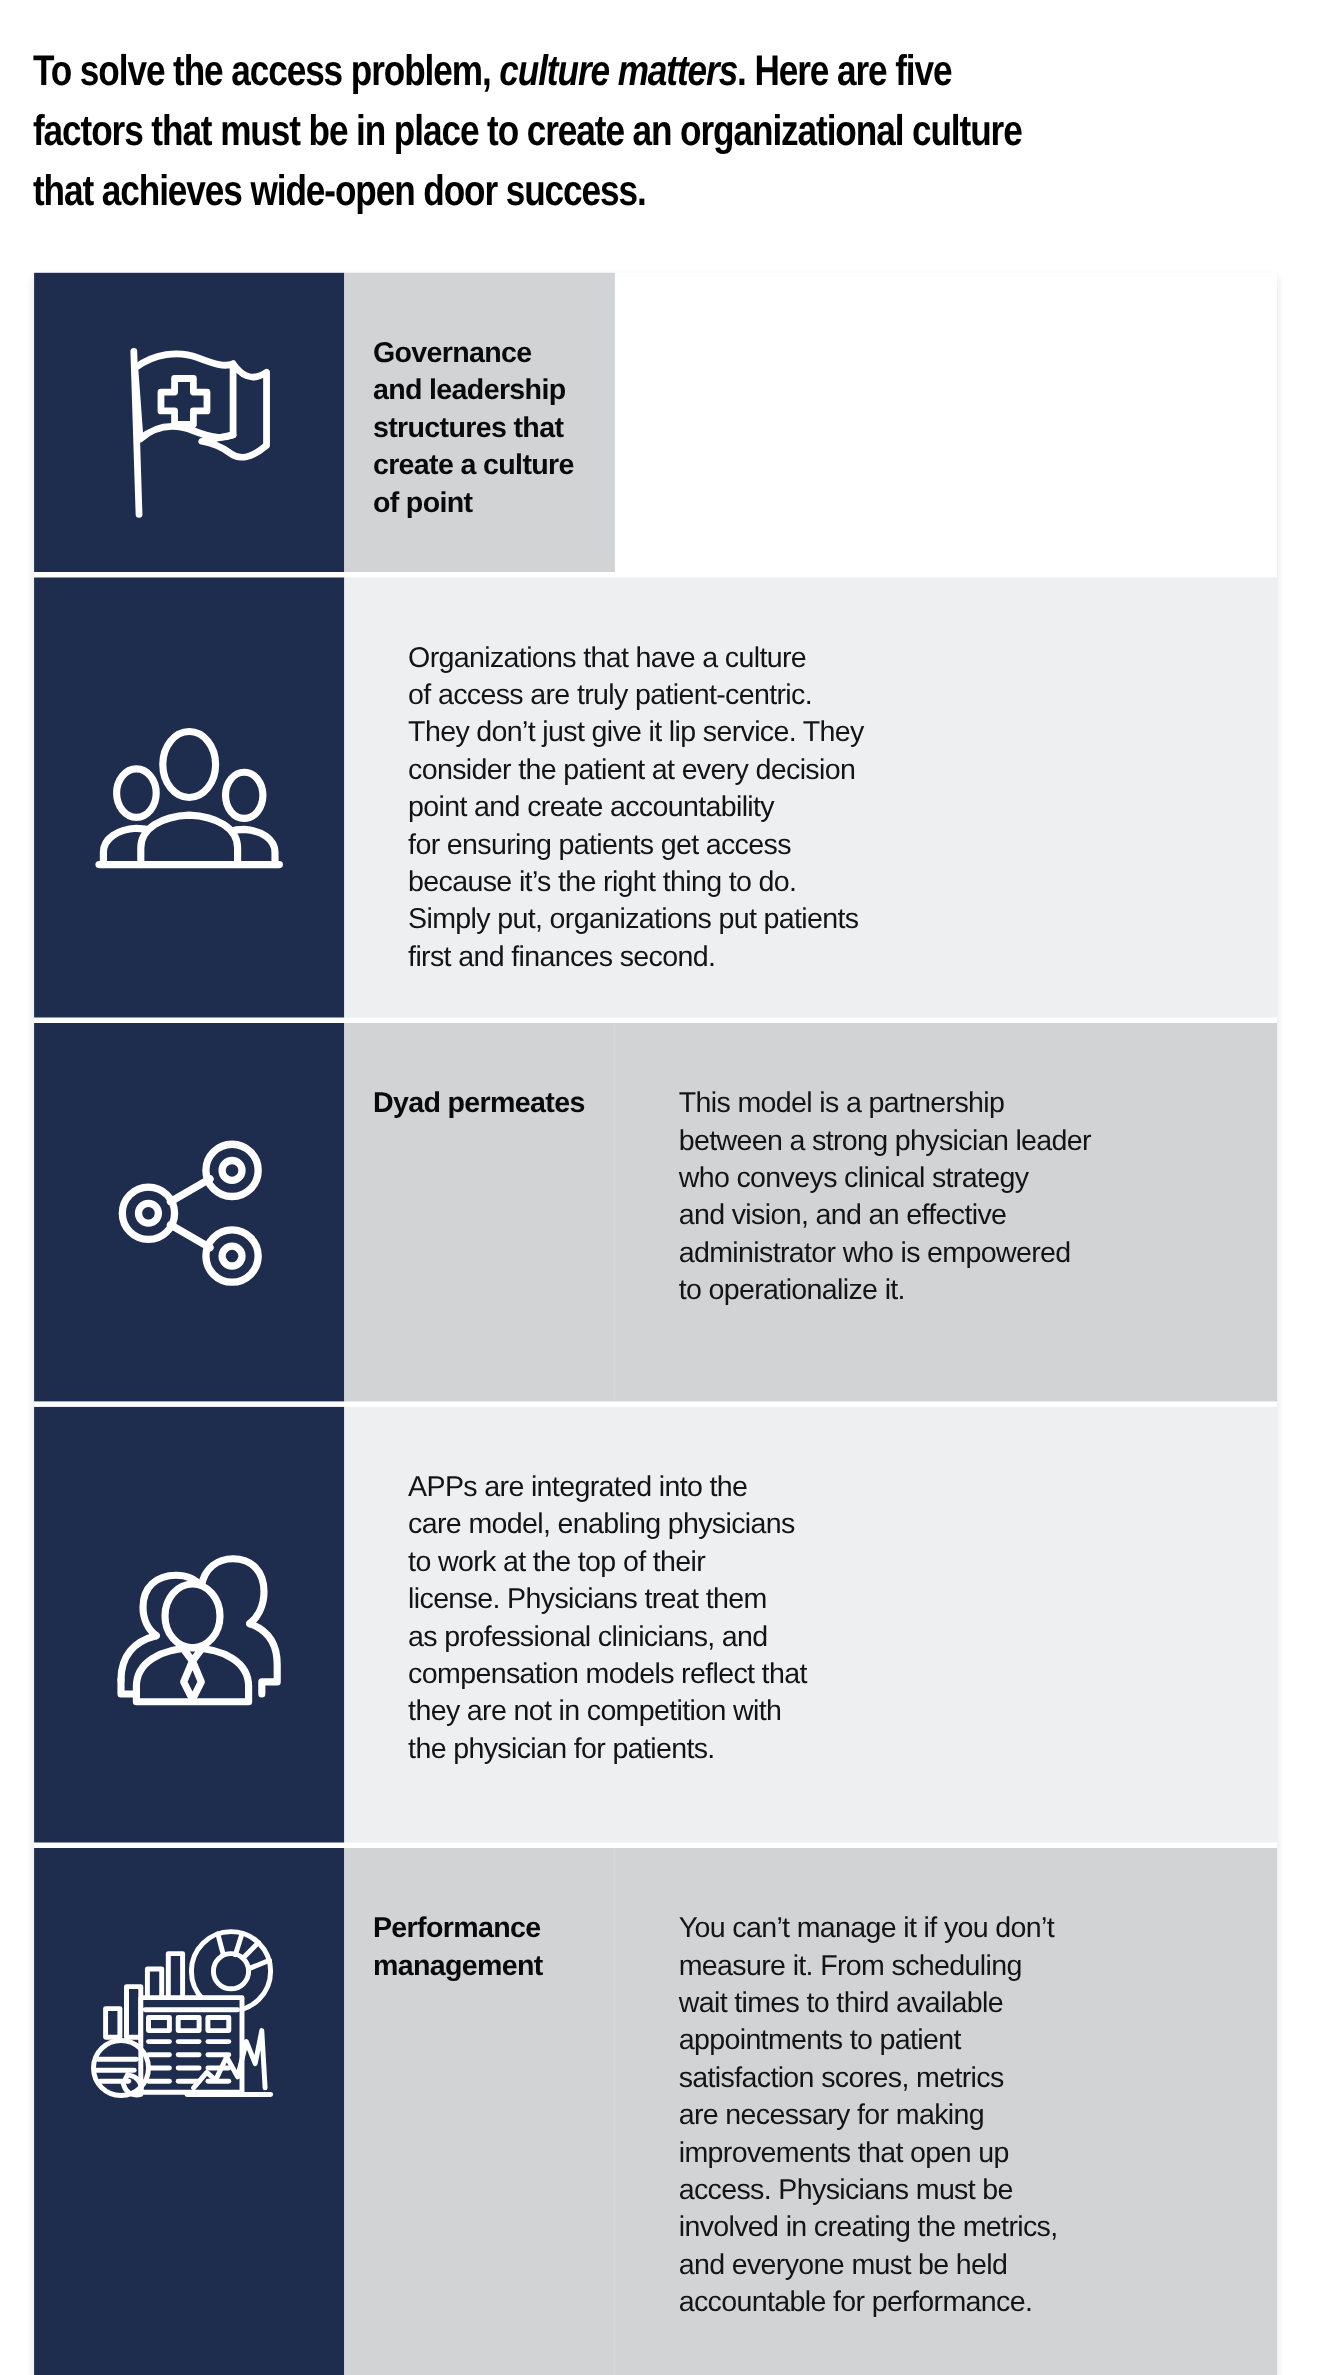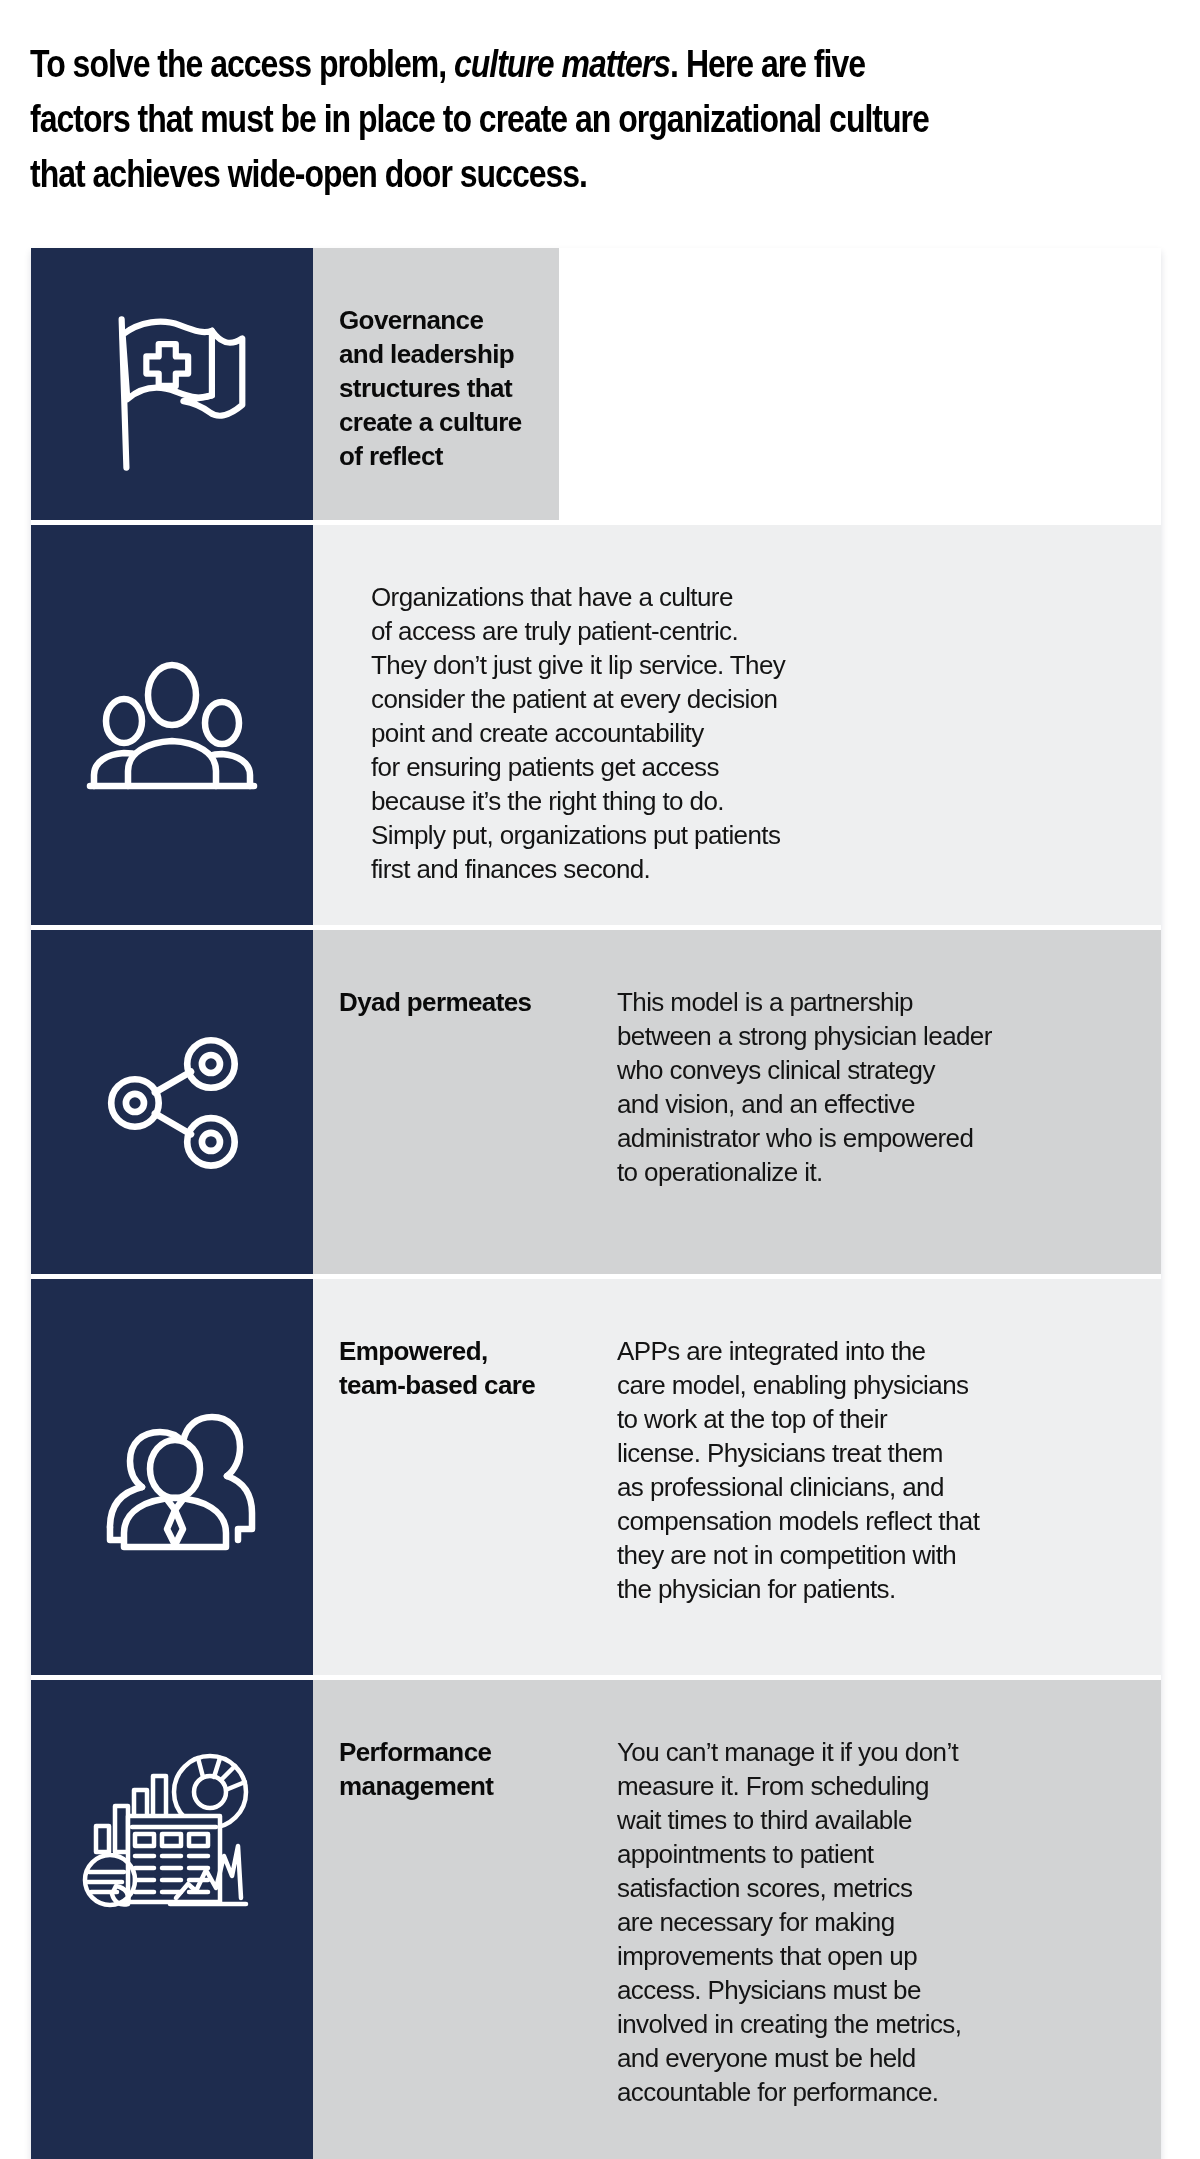--- a/index.html
+++ b/index.html
@@ -110,21 +110,21 @@
         <path d="M48 48 C66 34 90 31 108 38 C126 45 134 47 142 44 L142 112 C132 116 122 115 104 108 C86 101 68 103 53 116 Z"></path>
         <path d="M142 44 C152 58 162 60 174 52 L174 122 C160 134 148 136 140 130 C132 124 124 120 112 118 L142 112"></path>
         <path d="M86 58 L104 58 L104 71 L117 71 L117 89 L104 89 L104 102 L86 102 L86 89 L73 89 L73 71 L86 71 Z"></path>
       </svg>
     </div>
     <div class="title-cell">
       <h3 class="row-title">Governance
 and leadership
 structures that
 create a culture
-of reflect</h3>
+of point</h3>
     </div>
   </div>
 
   <div class="factor-row shade-light row-2">
     <div class="icon-cell">
       <svg class="icon-svg" width="200" height="200" viewBox="0 0 200 200" fill="none" stroke="#ffffff" stroke-width="6.5" stroke-linecap="round" stroke-linejoin="round">
         <ellipse cx="52" cy="96" rx="18" ry="22"></ellipse>
         <path d="M22 161 L22 150 C22 137 35 129 52 128 C63 128 72 131 78 137"></path>
         <ellipse cx="150" cy="98" rx="17" ry="21"></ellipse>
         <path d="M178 161 L178 150 C178 138 166 130 150 129 C140 129 132 132 126 137"></path>
@@ -178,24 +178,20 @@
         <path d="M70 110 C62 104 58 94 58 84 C58 66 70 55 88 55 C98 55 106 59 111 65"></path>
         <path d="M38 150 C38 128 50 115 70 110"></path>
         <path d="M111 65 C114 48 126 40 140 40 C157 40 168 52 168 70 C168 82 163 93 155 99"></path>
         <path d="M155 99 C172 105 180 118 180 136 L180 152 L166 152 L166 163"></path>
         <path d="M38 150 L38 163 L52 163"></path>
         <ellipse cx="103" cy="92" rx="25" ry="29" fill="#1e2c4e"></ellipse>
         <path d="M52 170 L52 156 C52 134 74 122 103 121 C132 122 154 134 154 156 L154 170 Z" fill="#1e2c4e"></path>
         <path d="M94 121 L112 121 L103 133 Z" fill="#1e2c4e"></path>
         <path d="M103 133 L95 152 L103 168 L111 152 Z" fill="#1e2c4e"></path>
       </svg>
-    </div>
-    <div class="title-cell">
-      <h3 class="row-title">Empowered,
-team-based care</h3>
     </div>
     <div class="desc-cell">
       <p class="row-desc">APPs are integrated into the
 care model, enabling physicians
 to work at the top of their
 license. Physicians treat them
 as professional clinicians, and
 compensation models reflect that
 they are not in competition with
 the physician for patients.</p>

